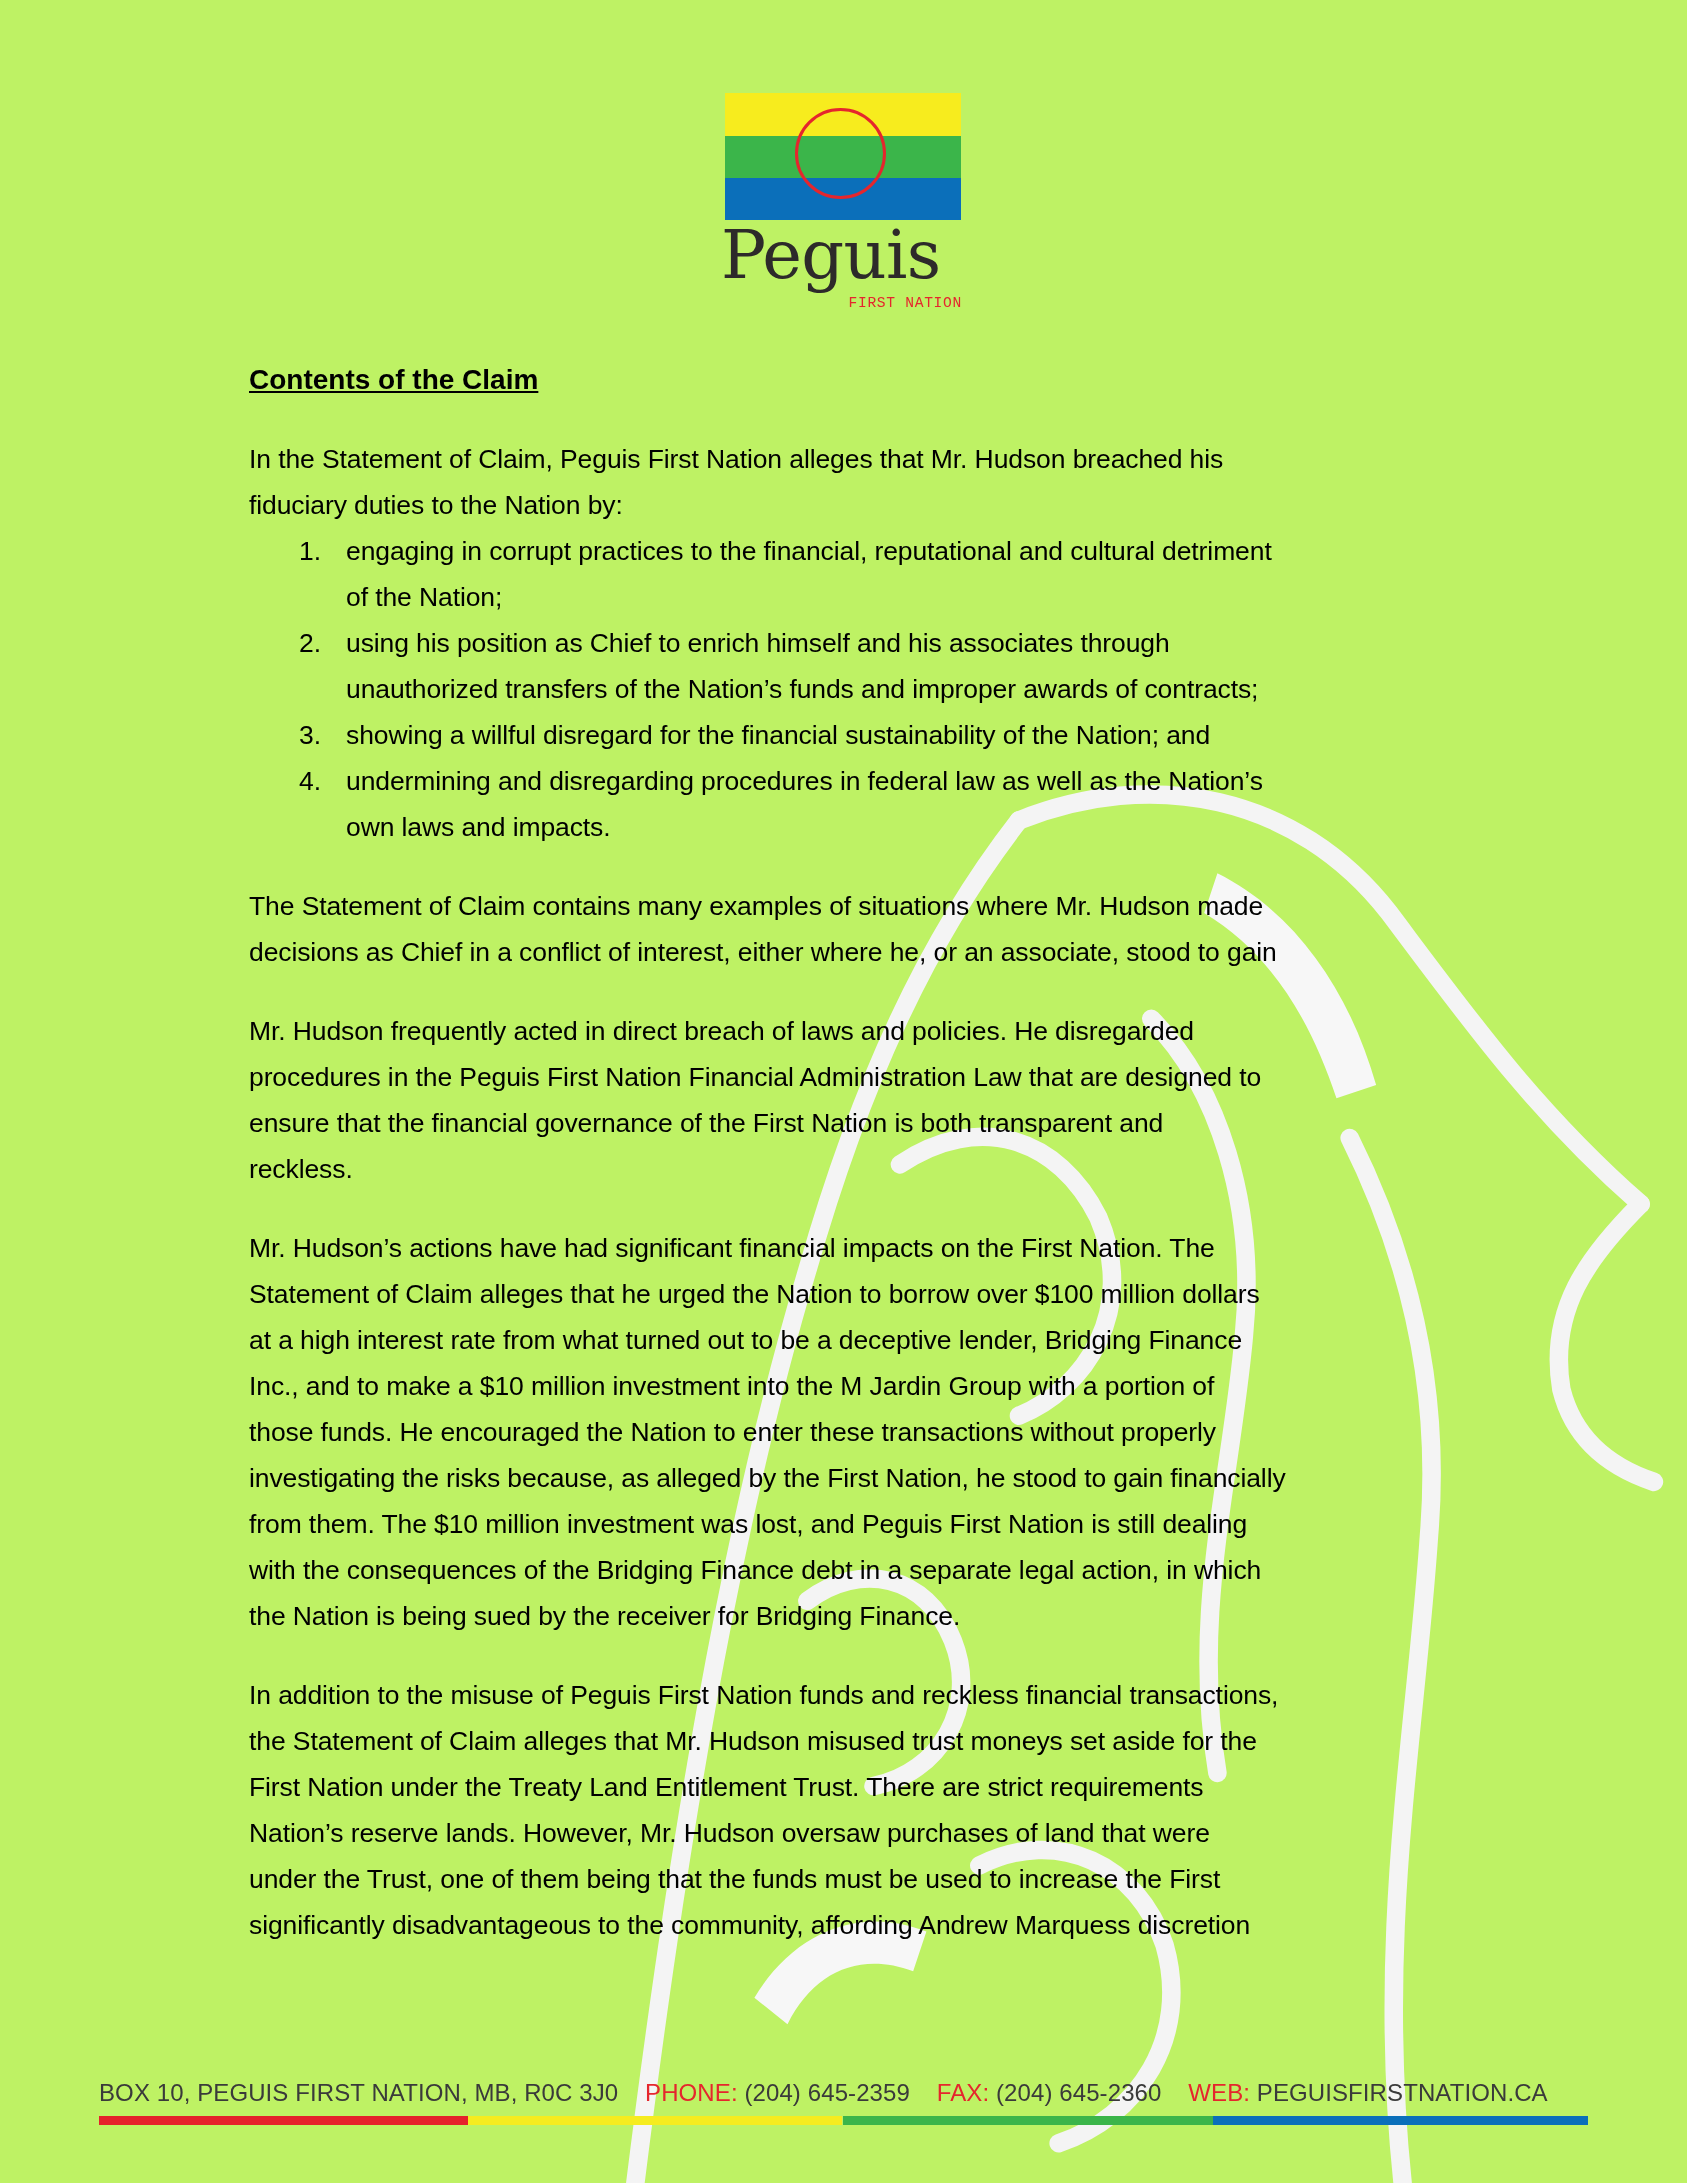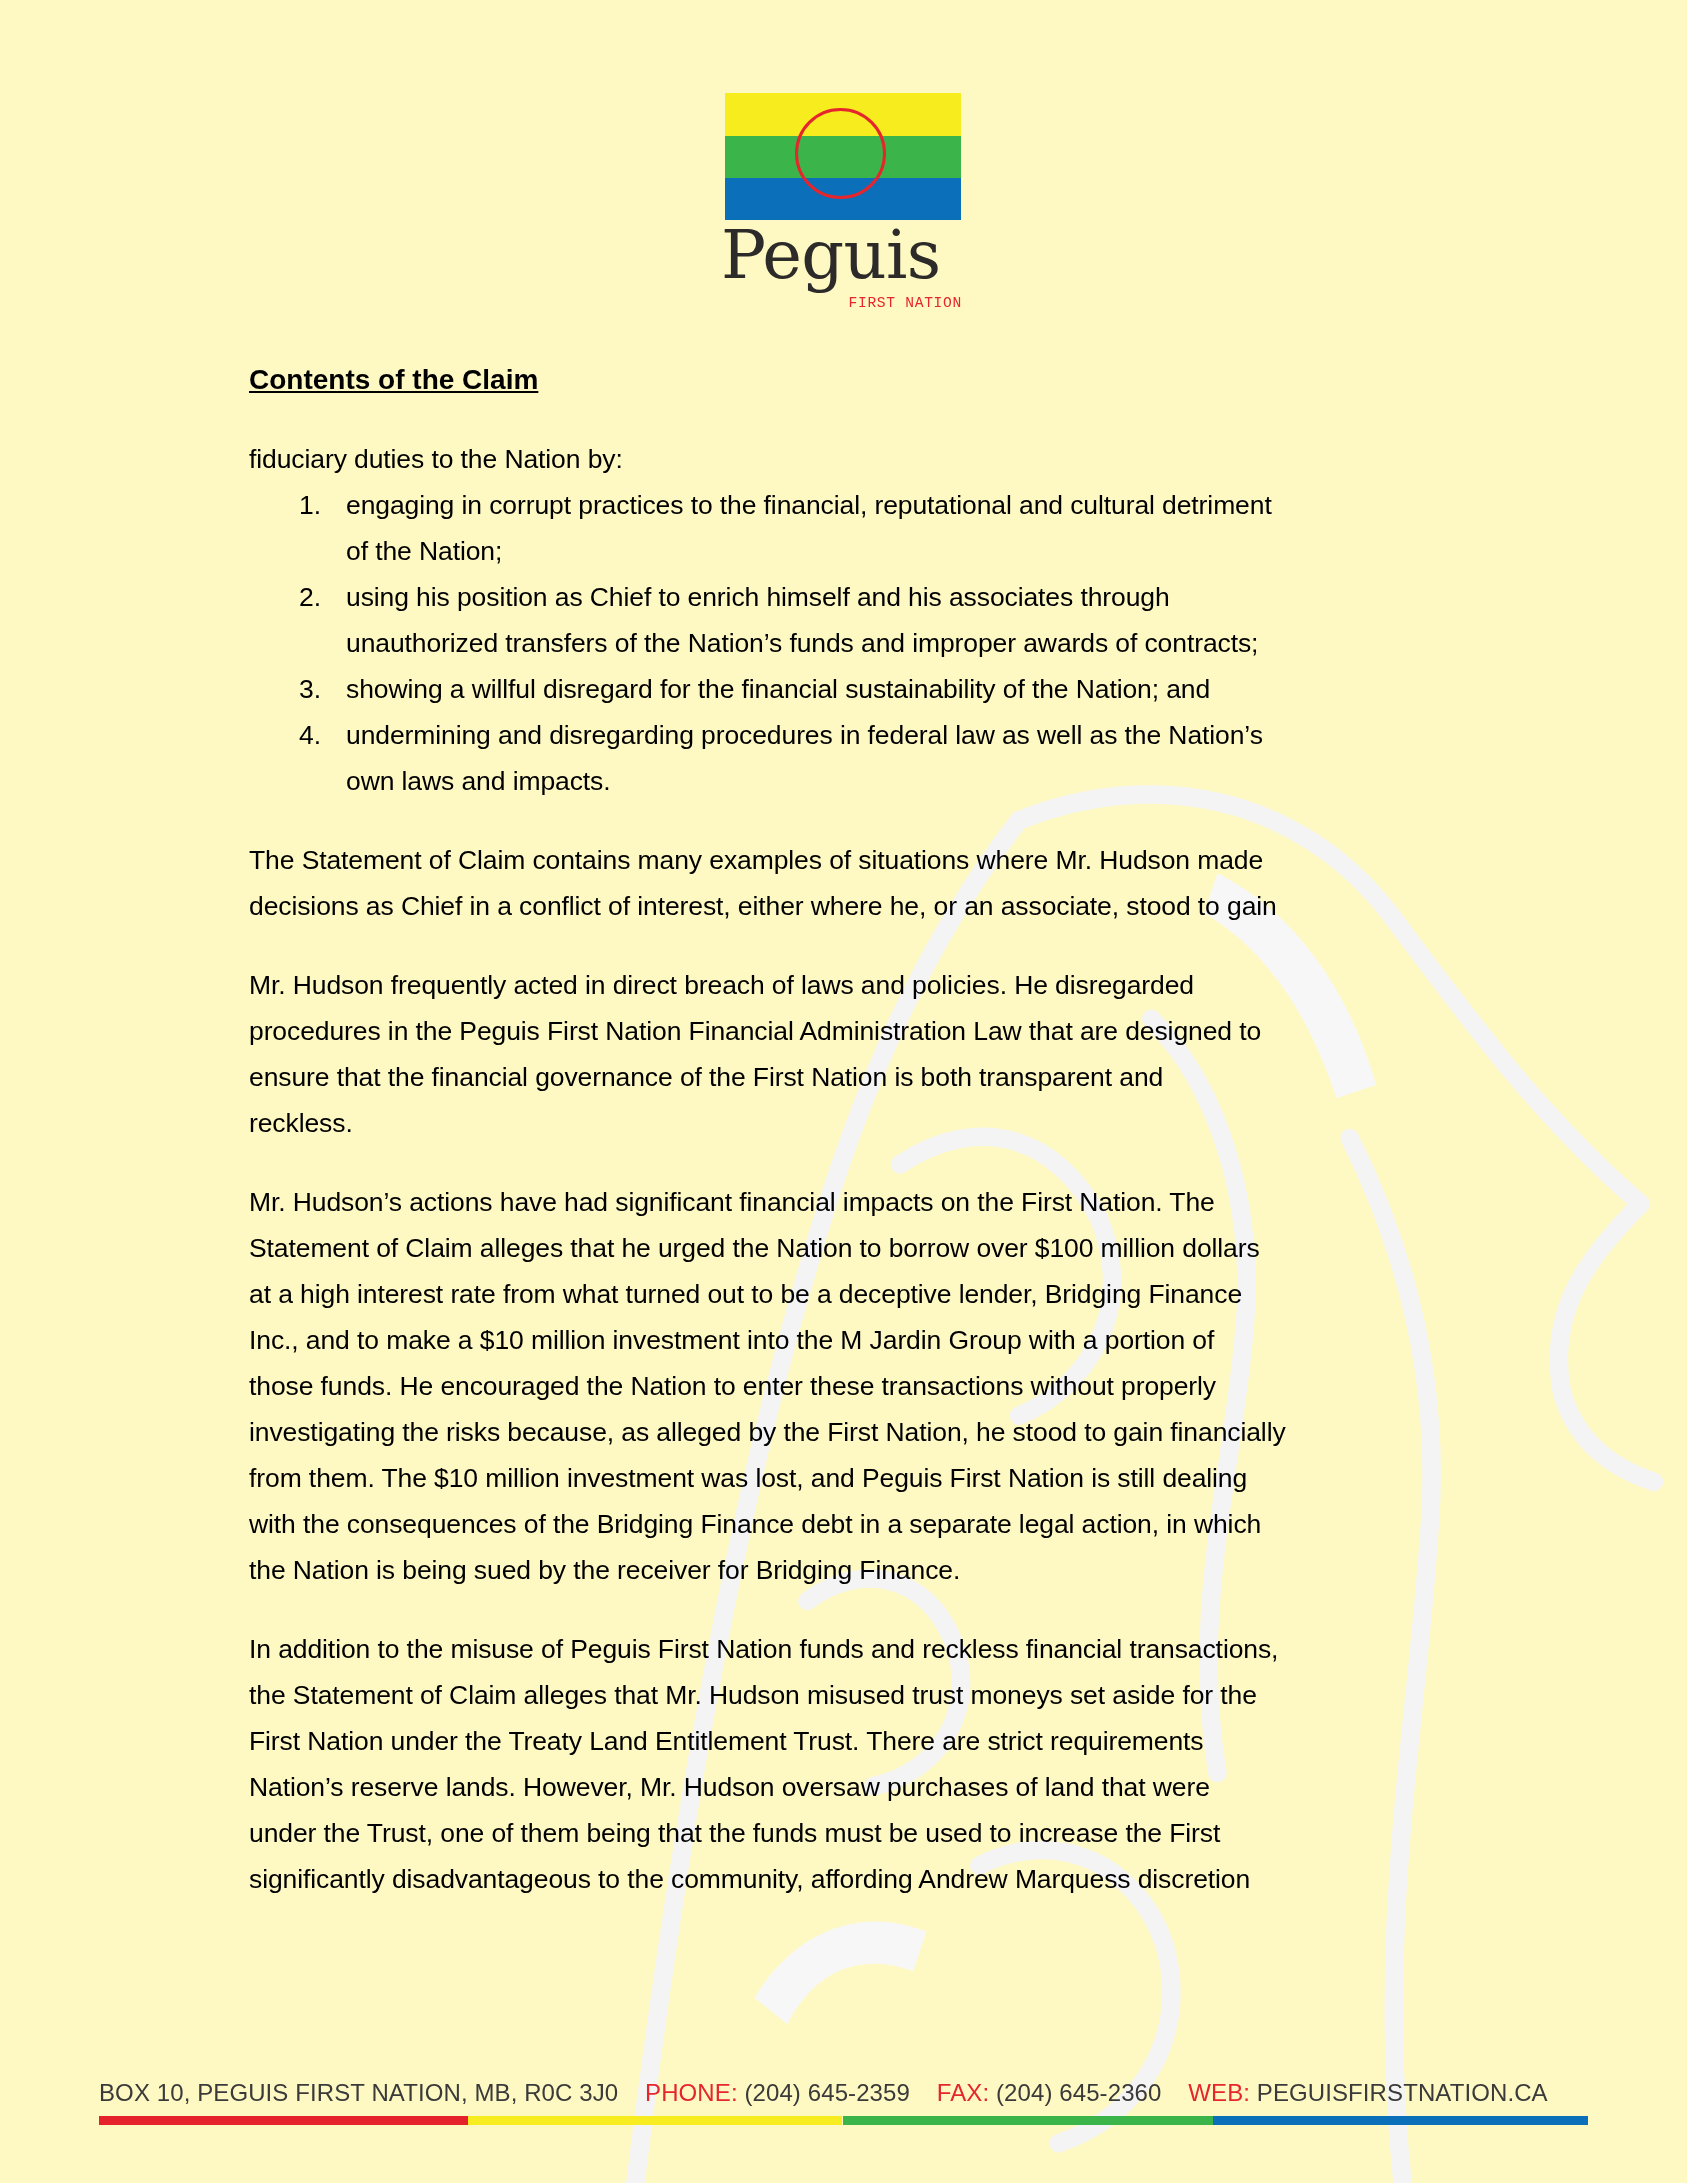--- a/index.html
+++ b/index.html
@@ -1,17 +1,17 @@
 <!DOCTYPE html>
 <html style="font-size:10.6px"><head>
 <meta charset="utf-8">
 <style>
   html, body { margin: 0; padding: 0; background: #ffffff; }
   body { width: 1687px; height: 2183px; position: relative; overflow: hidden; }
-  .page { position: absolute; left: 0; top: 0; width: 1687px; height: 2183px; background: #fef9c3; }
+  .page { position: absolute; left: 0; top: 0; width: 1687px; height: 2183px; background: #bef264; }
 
   
   .watermark { position: absolute; left: 556px; top: 741px; width: 1131px; height: 1442px; pointer-events: none; }
 
   
   .logo { position: absolute; left: 725px; top: 93px; width: 237px; height: 218px; }
   .flag { position: absolute; left: 0; top: 0; width: 236px; height: 128px; overflow: hidden; }
   .band { position: absolute; left: 0; width: 100%; }
   .band.yellow { top: 0; height: 43px; }
   .band.green { top: 43px; height: 42px; }
@@ -65,20 +65,21 @@
       <div class="flag-circle"></div>
     </div>
     <div class="wordmark">Peguis</div>
     <div class="wordmark-sub">FIRST NATION</div>
   </div>
 
   <div class="content">
     <h1 class="heading">Contents of the Claim</h1>
 
     <div class="para">
+      <div class="line">In the Statement of Claim, Peguis First Nation alleges that Mr. Hudson breached his</div>
       <div class="line">fiduciary duties to the Nation by:</div>
     </div>
 
     <ol class="list">
       <li class="list-item">
         <span class="list-num">1.</span>
         <div class="line">engaging in corrupt practices to the financial, reputational and cultural detriment</div>
         <div class="line">of the Nation;</div>
       </li>
       <li class="list-item">

